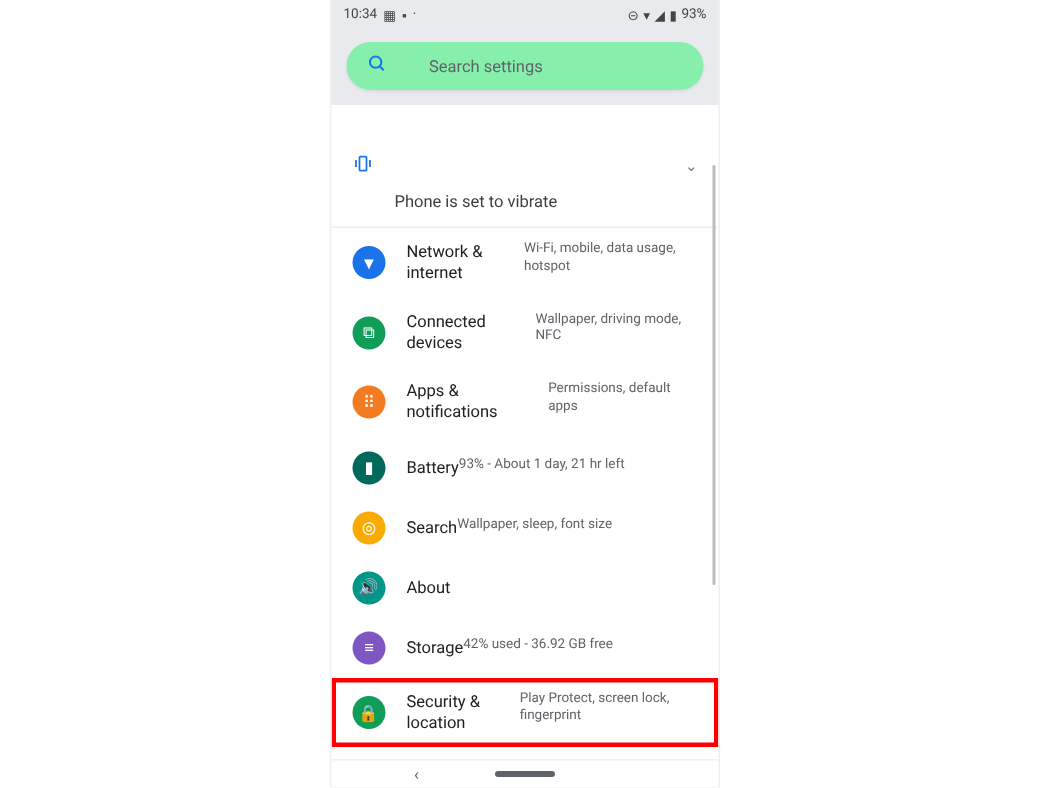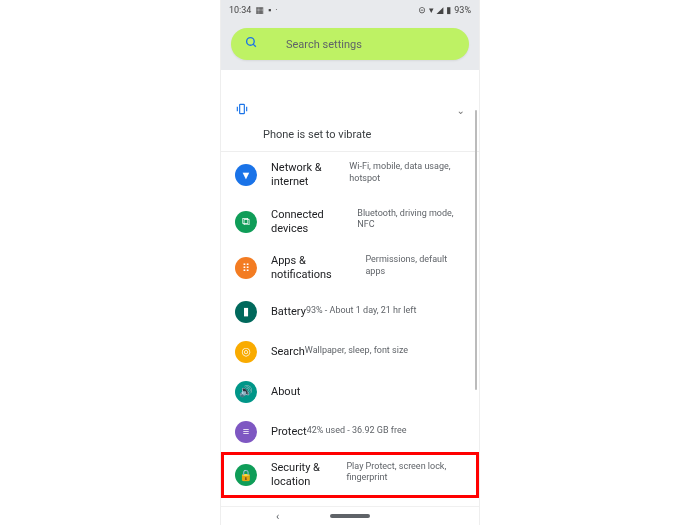--- a/index.html
+++ b/index.html
@@ -31,21 +31,21 @@
     color: #444;
   }
   .status-left { display: flex; align-items: center; gap: 4px; }
   .status-right { display: flex; align-items: center; gap: 3px; }
   .status-icon { font-size: 9px; }
   .top-area {
     background: #e8eaed;
     padding: 8px 10px 10px 10px;
   }
   .search-bar {
-    background: #bef264;
+    background: #86efac;
     border-radius: 18px;
     height: 32px;
     display: flex;
     align-items: center;
     padding: 0 14px;
     box-shadow: 0 1px 2px rgba(0,0,0,0.08);
   }
   .search-bar .sicon {
     color: #1a73e8;
     font-size: 13px;
@@ -184,21 +184,21 @@
           <div class="ricon" style="background:#1a73e8">▼</div>
           <div class="texts">
             <span class="title">Network &amp; internet</span>
             <span class="sub">Wi-Fi, mobile, data usage, hotspot</span>
           </div>
         </div>
         <div class="row">
           <div class="ricon" style="background:#0f9d58">⧉</div>
           <div class="texts">
             <span class="title">Connected devices</span>
-            <span class="sub">Bluetooth, driving mode, NFC</span>
+            <span class="sub">Wallpaper, driving mode, NFC</span>
           </div>
         </div>
         <div class="row">
           <div class="ricon" style="background:#f37c22">⠿</div>
           <div class="texts">
             <span class="title">Apps &amp; notifications</span>
             <span class="sub">Permissions, default apps</span>
           </div>
         </div>
         <div class="row">
@@ -217,21 +217,21 @@
         </div>
         <div class="row">
           <div class="ricon" style="background:#009688">🔊</div>
           <div class="texts">
             <span class="title">About</span>
           </div>
         </div>
         <div class="row">
           <div class="ricon" style="background:#7e57c2">≡</div>
           <div class="texts">
-            <span class="title">Protect</span>
+            <span class="title">Storage</span>
             <span class="sub">42% used - 36.92 GB free</span>
           </div>
         </div>
         <div class="row highlight">
           <div class="ricon" style="background:#0f9d58">🔒</div>
           <div class="texts">
             <span class="title">Security &amp; location</span>
             <span class="sub">Play Protect, screen lock, fingerprint</span>
           </div>
         </div>

